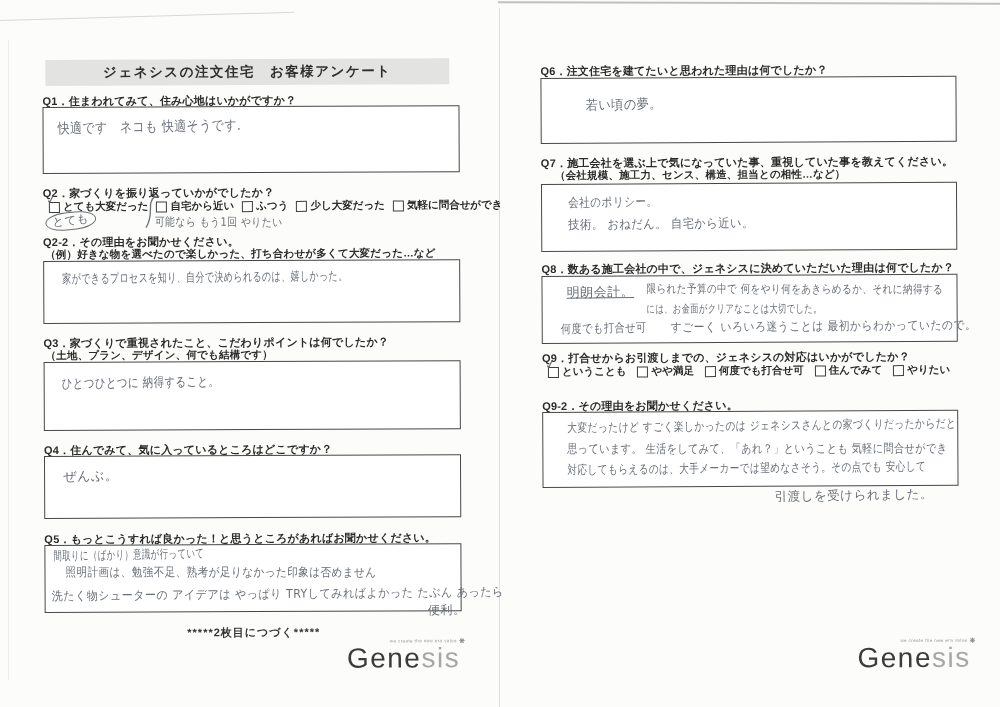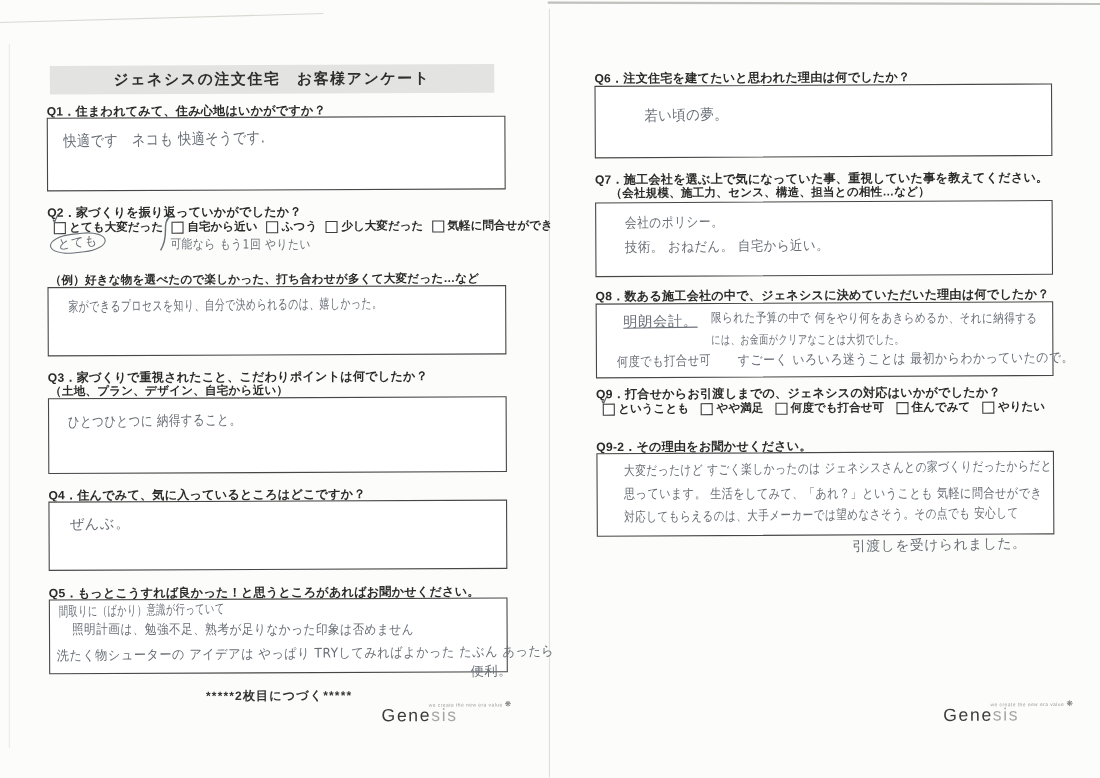--- a/index.html
+++ b/index.html
@@ -44,21 +44,21 @@
     display:inline-block;border:1.2px solid #6a7077;border-radius:50%/62%;
     padding:0 6px 1px 6px;transform:rotate(-4deg);
   }
   .brace{position:absolute;pointer-events:none;}
   
   .footer-note{font-size:11px;font-weight:bold;letter-spacing:1px;text-align:center;color:#333;}
   .logo{width:120px;height:38px;}
   .logo-top{position:absolute;right:0;top:1px;display:flex;align-items:center;gap:2px;}
   .tagline{font-size:4.5px;color:#9a9a9a;letter-spacing:.4px;white-space:nowrap;}
   .flower{font-size:7px;color:#6b6b6b;line-height:1;}
-  .logo-main{position:absolute;left:2px;top:6px;font-size:16px;letter-spacing:1.5px;color:#3b3b3b;white-space:nowrap;}
+  .logo-main{position:absolute;left:2px;top:6px;font-size:28px;letter-spacing:1.5px;color:#3b3b3b;white-space:nowrap;}
   .g-light{color:#a7a7a7;}
 </style>
 </head>
 <body>
 
 <div class="artifact edge-topleft"></div>
 <div class="artifact edge-topright"></div>
 <div class="artifact page-divider"></div>
 <div class="artifact edge-left"></div>
 
@@ -96,27 +96,28 @@
     </span>
   </div>
   <svg class="brace" style="left:100px;top:196px;" width="14" height="34" viewBox="0 0 14 34">
     <path d="M12 1 C 3 8, 12 18, 3 32" stroke="#6a7077" stroke-width="1.3" fill="none"></path>
   </svg>
   <div class="hw" style="left:2px;top:213px;font-size:11.5px;transform:rotate(-2deg);">
     <span class="hw-circle">とても</span>
   </div>
   <div class="hw" style="left:112px;top:215px;font-size:11.5px;transform:rotate(.5deg) scaleX(.85);">可能なら もう1回 やりたい</div>
 
+  <div class="abs plabel" style="left:0;top:235px;">Q2-2．その理由をお聞かせください。</div>
   <div class="abs psub" style="left:2px;top:248px;">（例）好きな物を選べたので楽しかった、打ち合わせが多くて大変だった…など</div>
   <div class="abs ansbox" style="left:0;top:261px;width:415px;height:61px;">
     <div class="hw" style="left:18px;top:9px;transform:rotate(-.4deg) scaleX(.72);">家ができるプロセスを知り、自分で決められるのは、嬉しかった。</div>
   </div>
 
   <div class="abs plabel" style="left:0;top:336px;">Q3．家づくりで重視されたこと、こだわりポイントは何でしたか？</div>
-  <div class="abs psub" style="left:2px;top:349px;">（土地、プラン、デザイン、自宅から近い）</div>
+  <div class="abs psub" style="left:2px;top:349px;">（土地、プラン、デザイン、何でも結構です）</div>
   <div class="abs ansbox" style="left:0;top:362px;width:415px;height:67px;">
     <div class="hw" style="left:17px;top:12px;font-size:13px;transform:rotate(-.6deg) scaleX(.8);">ひとつひとつに 納得すること。</div>
   </div>
 
   <div class="abs plabel" style="left:0;top:443px;">Q4．住んでみて、気に入っているところはどこですか？</div>
   <div class="abs ansbox" style="left:0;top:456px;width:415px;height:61px;">
     <div class="hw" style="left:18px;top:11px;font-size:13px;transform:rotate(-1deg);">ぜんぶ。</div>
   </div>
 
   <div class="abs plabel" style="left:0;top:532px;">Q5．もっとこうすれば良かった！と思うところがあればお聞かせください。</div>

